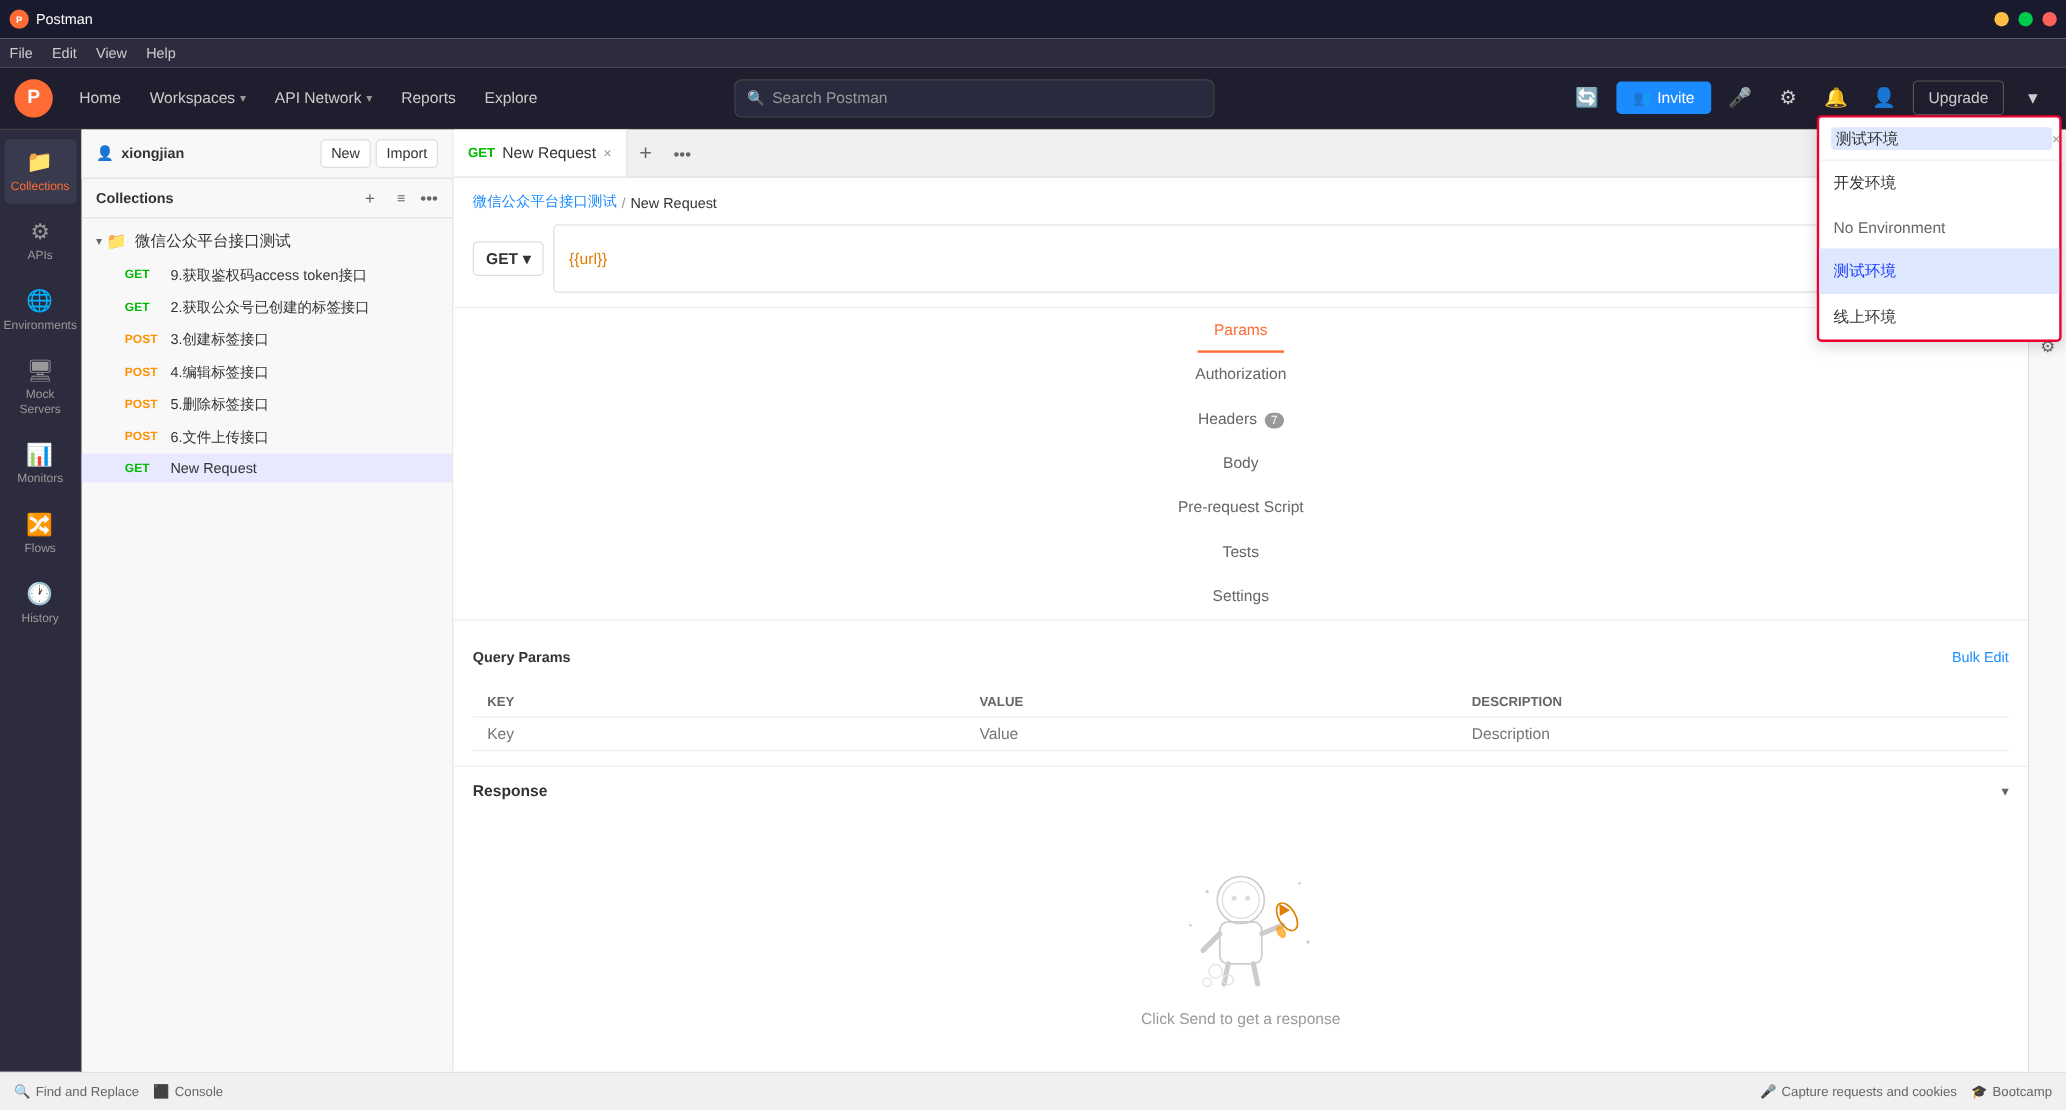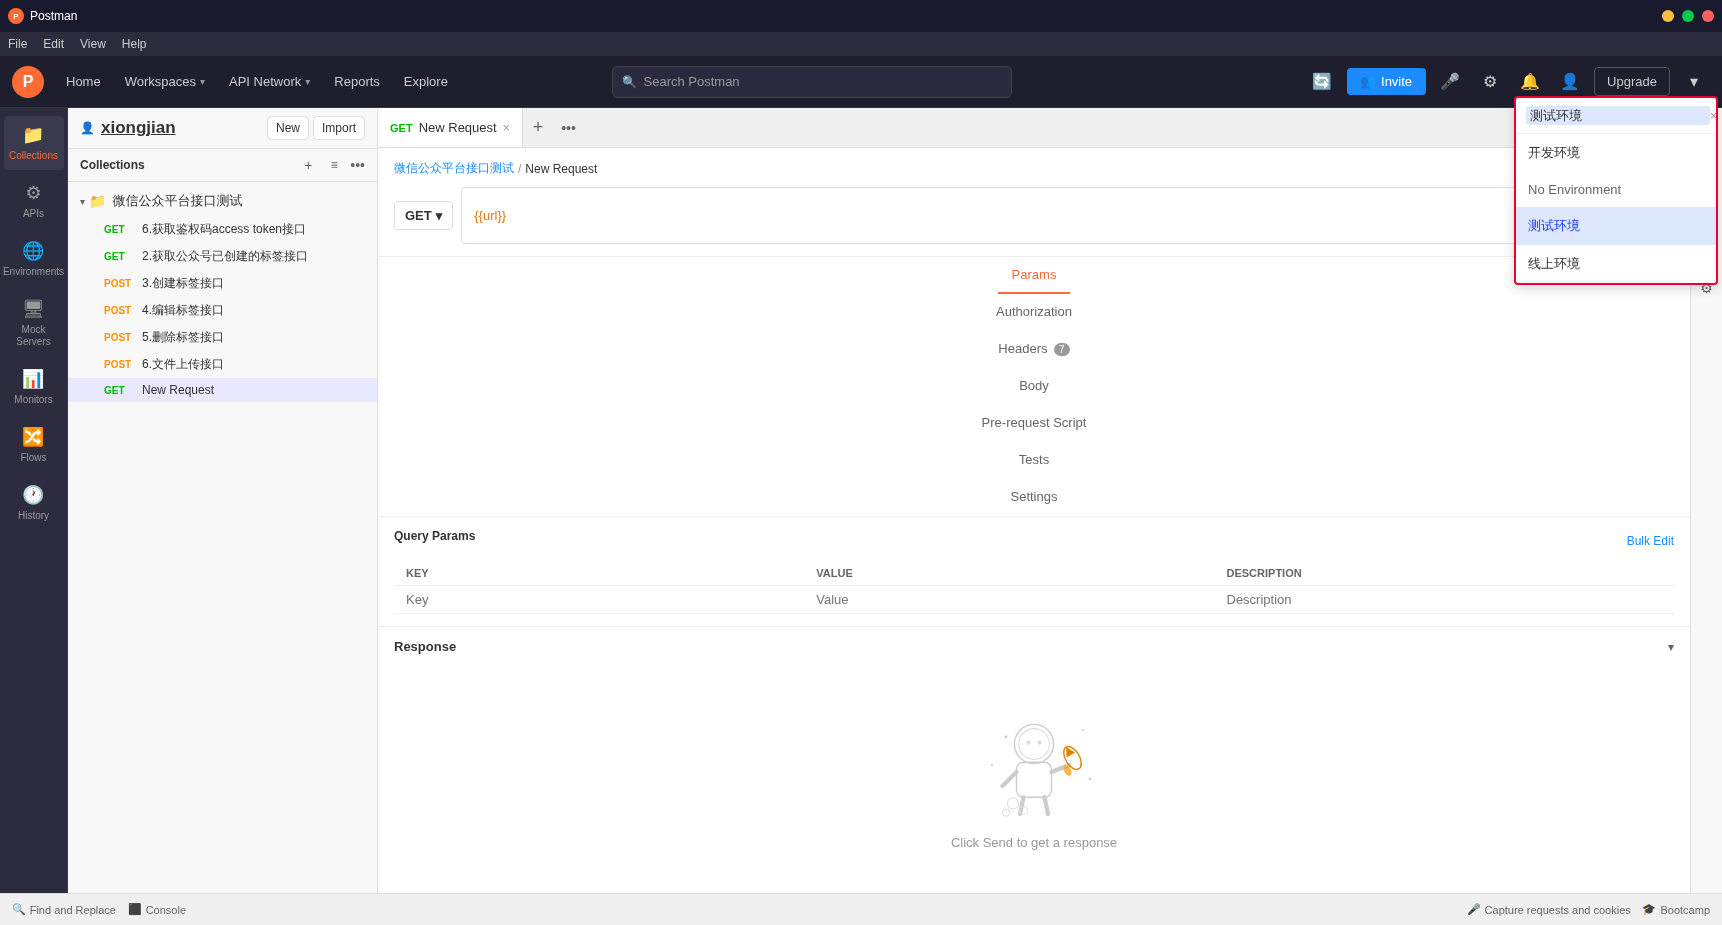--- a/index.html
+++ b/index.html
@@ -40,21 +40,21 @@
     #sidebar { width: 68px; background: #2c2c3e; border-right: 1px solid #3a3a4e; display: flex; flex-direction: column; align-items: center; padding: 8px 0; gap: 4px; }
     .sidebar-item { display: flex; flex-direction: column; align-items: center; padding: 8px 4px; cursor: pointer; border-radius: 4px; width: 60px; color: #999; gap: 4px; }
     .sidebar-item.active { color: #ff6b35; background: #3a3a4e; }
     .sidebar-item .si-icon { font-size: 18px; }
     .sidebar-item .si-label { font-size: 10px; text-align: center; line-height: 1.2; }
 
     
     #left-panel { width: 310px; background: #f8f8f8; border-right: 1px solid #e0e0e0; display: flex; flex-direction: column; }
     #left-panel-header { display: flex; align-items: center; padding: 8px 12px; border-bottom: 1px solid #e0e0e0; background: #f8f8f8; }
     #left-panel-header .user-icon { color: #666; margin-right: 6px; }
-    #left-panel-header .username { font-size: 17px; font-weight: 600; color: #333; flex: 1; text-decoration: underline; }
+    #left-panel-header .username { font-size: 12px; font-weight: 600; color: #333; flex: 1; }
     .panel-action-btn { padding: 4px 8px; border: 1px solid #ddd; border-radius: 4px; background: #fff; font-size: 12px; cursor: pointer; color: #333; margin-left: 4px; }
 
     #collection-toolbar { display: flex; align-items: center; padding: 6px 12px; border-bottom: 1px solid #e0e0e0; gap: 6px; }
     .toolbar-add-btn { width: 20px; height: 20px; display: flex; align-items: center; justify-content: center; cursor: pointer; color: #666; font-size: 14px; border-radius: 3px; }
     .toolbar-filter-btn { width: 20px; height: 20px; display: flex; align-items: center; justify-content: center; cursor: pointer; color: #666; border-radius: 3px; }
     .toolbar-more-btn { margin-left: auto; color: #666; cursor: pointer; font-size: 14px; }
 
     #collection-tree { flex: 1; overflow-y: auto; padding: 4px 0; }
     .collection-folder { }
     .collection-folder-header { display: flex; align-items: center; padding: 6px 12px; cursor: pointer; }
@@ -246,21 +246,21 @@
     </div>
     <div id="collection-tree">
       <div class="collection-folder">
         <div class="collection-folder-header">
           <span class="folder-chevron">▾</span>
           <span class="folder-icon">📁</span>
           <span class="folder-name">微信公众平台接口测试</span>
         </div>
         <div class="request-item">
           <span class="method-badge method-get">GET</span>
-          <span class="request-name">6.获取鉴权码access token接口</span>
+          <span class="request-name">9.获取鉴权码access token接口</span>
         </div>
         <div class="request-item">
           <span class="method-badge method-get">GET</span>
           <span class="request-name">2.获取公众号已创建的标签接口</span>
         </div>
         <div class="request-item">
           <span class="method-badge method-post">POST</span>
           <span class="request-name">3.创建标签接口</span>
         </div>
         <div class="request-item">
@@ -319,21 +319,21 @@
         <span>Headers</span>
         <span class="badge">7</span>
       </div>
       <div class="req-tab">Body</div>
       <div class="req-tab">Pre-request Script</div>
       <div class="req-tab">Tests</div>
       <div class="req-tab">Settings</div>
     </div>
 
     <div id="query-params">
-      <div style="display:flex;align-items:center;margin-bottom:8px;">
+      <div style="display:flex;align-items:flex-start;margin-bottom:8px;margin-top:12px;">
         <span class="section-title">Query Params</span>
         <span style="margin-left:auto;" class="bulk-edit-btn">Bulk Edit</span>
       </div>
       <table class="params-table">
         <thead>
           <tr>
             <th>KEY</th>
             <th>VALUE</th>
             <th>DESCRIPTION</th>
             <th></th>

